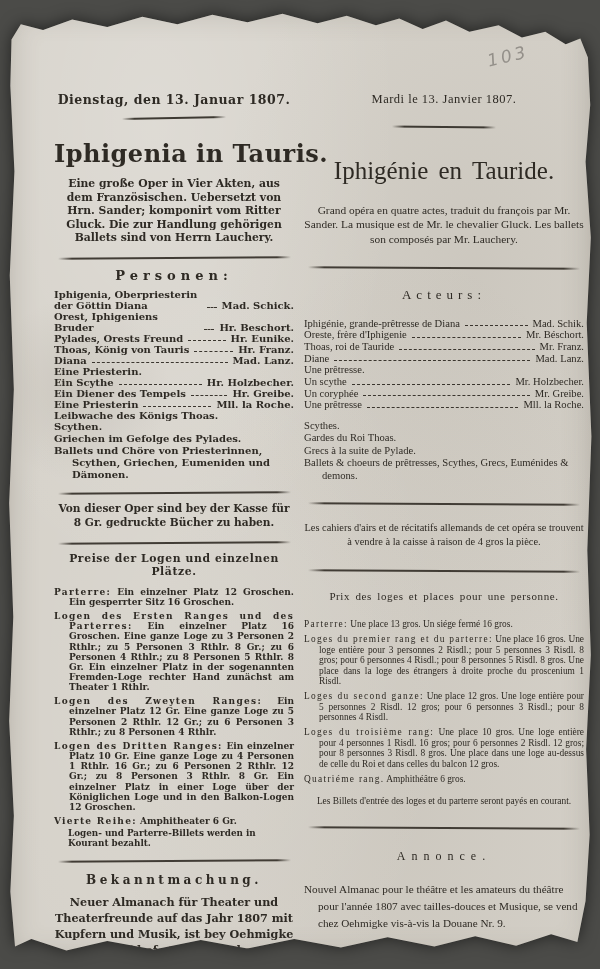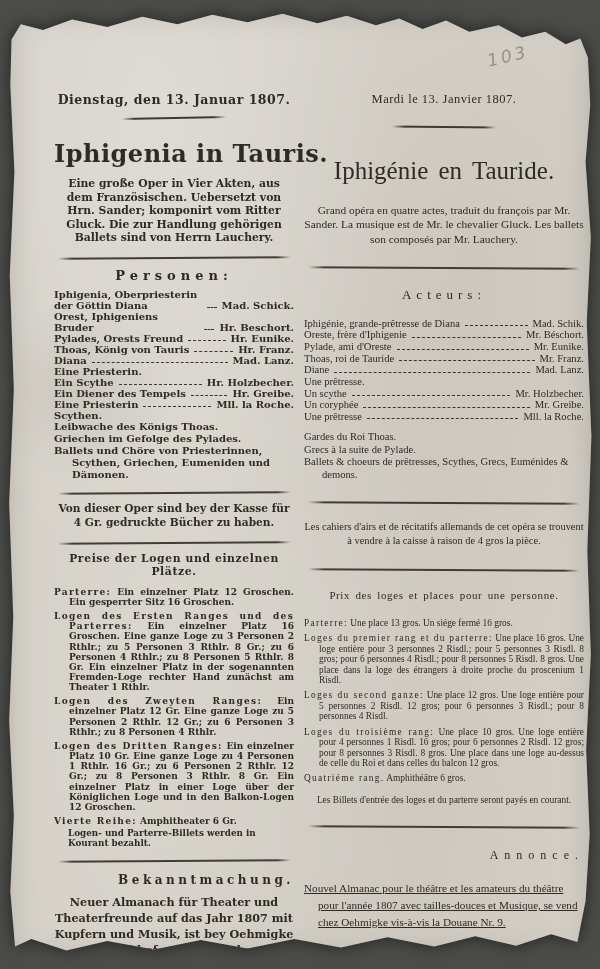--- a/index.html
+++ b/index.html
@@ -77,24 +77,24 @@
 
   .prices-header{margin-top:9px; text-align:center; font-size:10.8px; letter-spacing:.6px;}
   .col-fr .prices-header{word-spacing:2px; font-size:11px;}
   .prices-list{margin-top:4px; font-size:9px; line-height:1.12; text-align:justify;}
   .col-fr .prices-list{font-size:9.4px;}
   .price-item{padding-left:15px; text-indent:-15px; margin-top:4.5px;}
   .price-label{letter-spacing:1.3px;}
   .prices-note{font-size:8.8px; margin-top:2px; padding-left:14px;}
   .col-fr .prices-note{padding-left:0; text-align:center; font-size:9.4px; line-height:1.15;}
 
-  .announce-header{margin-top:11px; text-align:right; font-size:12px; letter-spacing:3.5px;}
+  .announce-header{margin-top:11px; text-align:center; font-size:12px; letter-spacing:3.5px;}
   .col-fr .announce-header{letter-spacing:6px;}
   .announce-text{margin-top:8px; font-size:11.2px; line-height:1.42; text-align:center;}
-  .col-fr .announce-text{text-align:left; padding-left:14px; text-indent:-14px; line-height:1.5;text-decoration:underline;}
+  .col-fr .announce-text{text-align:left; padding-left:14px; text-indent:-14px; line-height:1.5;}
 
   .showtime{margin-top:13px; text-align:center; font-size:11px; line-height:1.25;}
   .box-office{margin-top:11px; text-align:center; white-space:nowrap;}
   .col-fr .box-office{font-size:19px; word-spacing:2px;}
 </style>
 </head>
 <body>
 
 <div class="stage">
   <div class="sheet">
@@ -159,30 +159,30 @@
             </div>
 
             <div class="cast-row">
               <span class="cast-role">Eine Priesterin</span>
               <span class="cast-leader"></span>
               <span class="cast-performer">Mll. la Roche.</span>
             </div>
           </div>
         <div class="ensemble-list">
 
+            <div class="ensemble-line">Leibwache des Königs Thoas.</div>
+
             <div class="ensemble-line">Scythen.</div>
 
-            <div class="ensemble-line">Leibwache des Königs Thoas.</div>
-
             <div class="ensemble-line">Griechen im Gefolge des Pylades.</div>
 
             <div class="ensemble-line">Ballets und Chöre von Priesterinnen, Scythen, Griechen, Eumeniden und Dämonen.</div>
           </div>
         <div class="rule"></div>
-        <div class="book-notice">Von dieser Oper sind bey der Kasse für 4 Gr. gedruckte Bücher zu haben.</div>
+        <div class="book-notice">Von dieser Oper sind bey der Kasse für 8 Gr. gedruckte Bücher zu haben.</div>
         <div class="rule"></div>
         <div class="prices-header">Preise der Logen und einzelnen Plätze.</div>
         <div class="prices-list">
 
             <div class="price-item">
               <span class="price-label">Parterre:</span>
               <span class="price-text">Ein einzelner Platz 12 Groschen. Ein gesperrter Sitz 16 Groschen.</span>
             </div>
 
             <div class="price-item">
@@ -226,25 +226,20 @@
               <span class="cast-leader"></span>
               <span class="cast-performer">Mad. Schik.</span>
             </div>
 
             <div class="cast-row">
               <span class="cast-role">Oreste, frère d'Iphigenie</span>
               <span class="cast-leader"></span>
               <span class="cast-performer">Mr. Béschort.</span>
             </div>
 
-            <div class="cast-row">
-              <span class="cast-role">Pylade, ami d'Oreste</span>
-              <span class="cast-leader"></span>
-              <span class="cast-performer">Mr. Eunike.</span>
-            </div>
 
             <div class="cast-row">
               <span class="cast-role">Thoas, roi de Tauride</span>
               <span class="cast-leader"></span>
               <span class="cast-performer">Mr. Franz.</span>
             </div>
 
             <div class="cast-row">
               <span class="cast-role">Diane</span>
               <span class="cast-leader"></span>
@@ -269,20 +264,21 @@
             </div>
 
             <div class="cast-row">
               <span class="cast-role">Une prêtresse</span>
               <span class="cast-leader"></span>
               <span class="cast-performer">Mll. la Roche.</span>
             </div>
           </div>
         <div class="ensemble-list">
 
+            <div class="ensemble-line">Scythes.</div>
 
             <div class="ensemble-line">Gardes du Roi Thoas.</div>
 
             <div class="ensemble-line">Grecs à la suite de Pylade.</div>
 
             <div class="ensemble-line">Ballets &amp; choeurs de prêtresses, Scythes, Grecs, Euménides &amp; demons.</div>
           </div>
         <div class="rule"></div>
         <div class="book-notice">Les cahiers d'airs et de récitatifs allemands de cet opéra se trouvent à vendre à la caisse à raison de 4 gros la pièce.</div>
         <div class="rule"></div>

